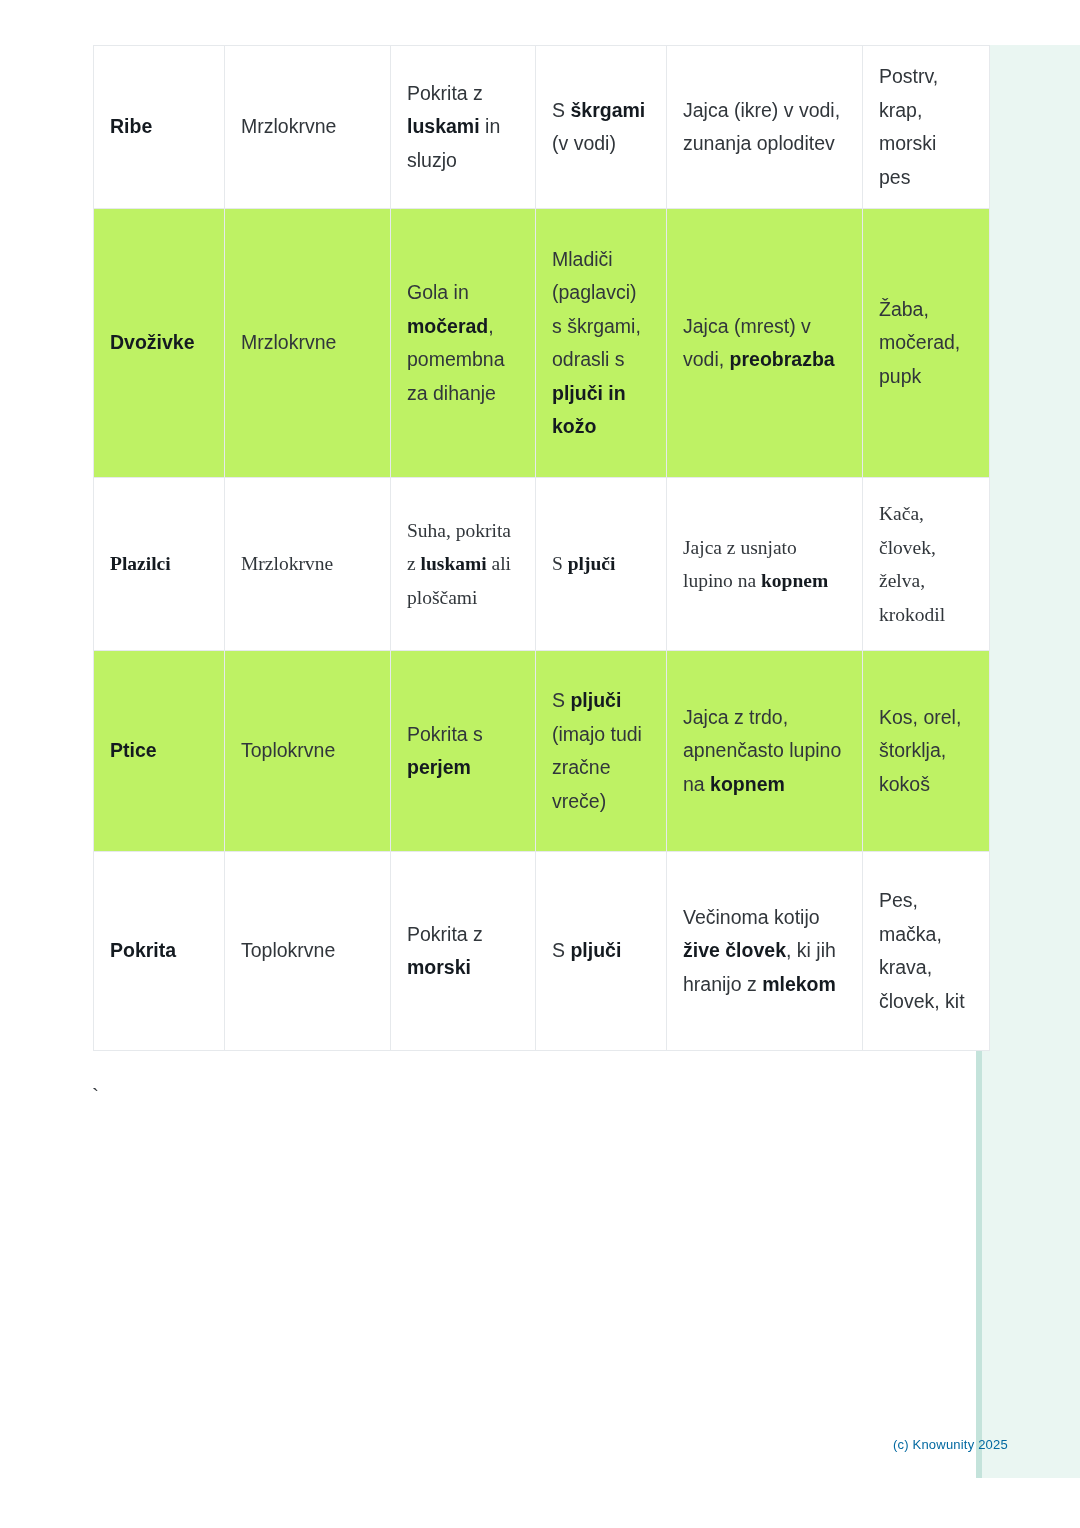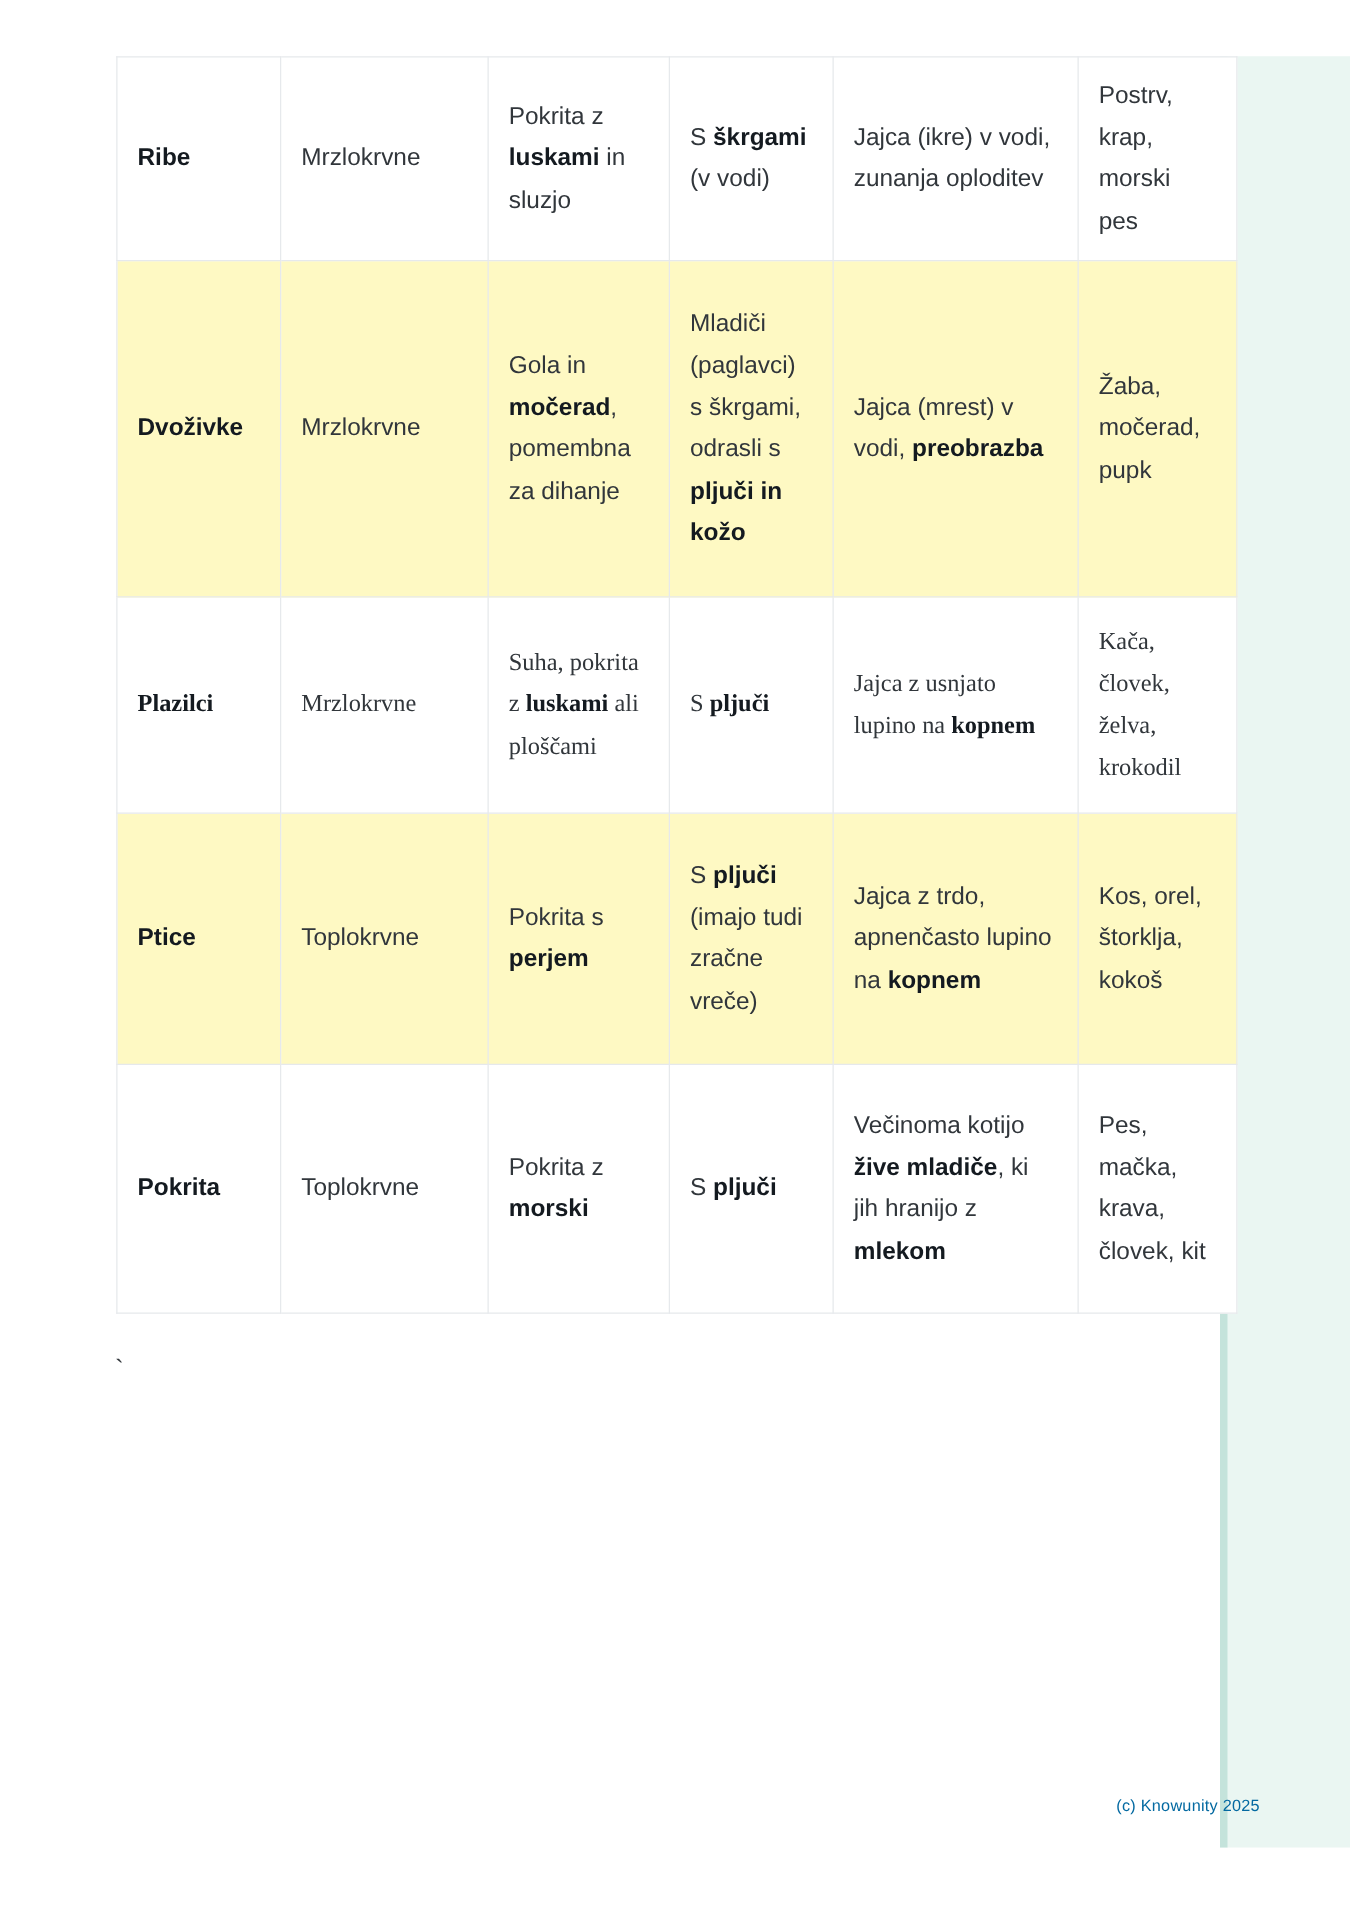--- a/index.html
+++ b/index.html
@@ -65,21 +65,21 @@
     vertical-align: middle;
     padding: 14px 16px 14px 16px;
     font-size: 19.5px;
     line-height: 1.72;
     color: #31363b;
     font-weight: 400;
     word-wrap: break-word;
     overflow-wrap: break-word;
   }
   table.vert-table tr.shaded td {
-    background: #fef9c3;
+    background: #bef264;
   }
   table.vert-table td.name-cell {
     font-weight: 700;
     color: #141a20;
   }
   table.vert-table td b,
   table.vert-table td strong {
     font-weight: 700;
     color: #141a20;
   }
@@ -163,21 +163,21 @@
             <td><span>Pokrita s </span><b>perjem</b></td>
             <td><span>S </span><b>pljuči</b><span> (imajo tudi zračne vreče)</span></td>
             <td><span>Jajca z trdo, apnenčasto lupino na </span><b>kopnem</b></td>
             <td><span>Kos, orel, štorklja, kokoš</span></td>
           </tr>
           <tr class="r4">
             <td class="name-cell">Pokrita</td>
             <td>Toplokrvne</td>
             <td><span>Pokrita z </span><b>morski</b></td>
             <td><span>S </span><b>pljuči</b></td>
-            <td><span>Večinoma kotijo </span><b>žive mladiče</b><span>, ki jih hranijo z </span><b>mlekom</b></td>
+            <td><span>Večinoma kotijo </span><b>žive človek</b><span>, ki jih hranijo z </span><b>mlekom</b></td>
             <td><span>Pes, mačka, krava, človek, kit</span></td>
           </tr>
         </tbody>
     </table>
   </div>
 
   <div id="stray-tick">`</div>
 
   <div id="watermark">(c) Knowunity 2025</div>
 

